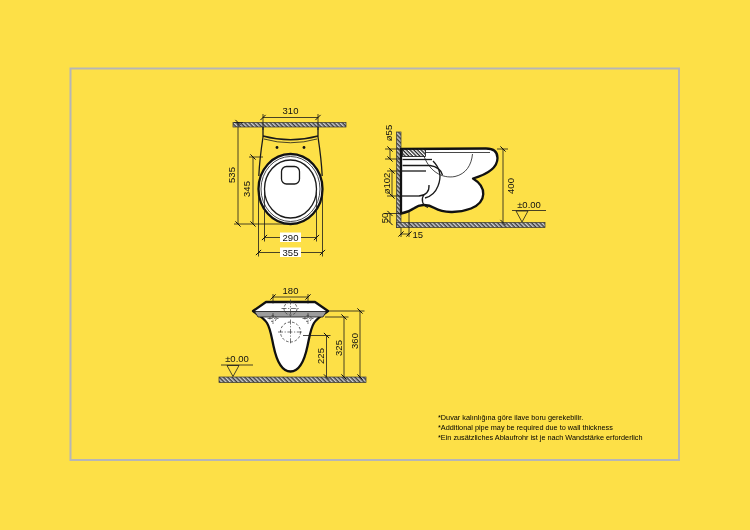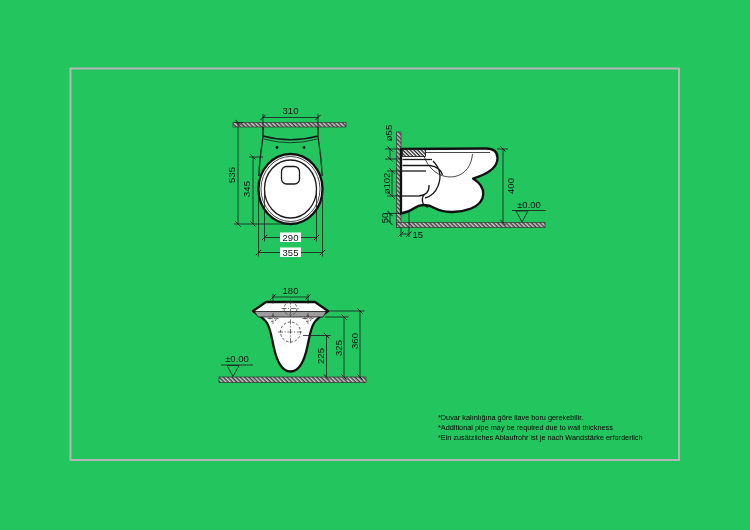--- a/index.html
+++ b/index.html
@@ -1,16 +1,16 @@
 <!DOCTYPE html>
 <html><head>
 <meta charset="utf-8">
 <style>
   html,body{margin:0;padding:0;background:#fff;}
-  .page{position:relative;width:750px;height:530px;background:#22c55e;overflow:hidden;
+  .page{position:relative;width:750px;height:530px;background:#fde047;overflow:hidden;
         font-family:"Liberation Sans", sans-serif;}
   svg{display:block;}
   .thin{stroke:#1a1a1a;stroke-width:0.8;fill:none;}
   .med{stroke:#1a1a1a;stroke-width:1.3;fill:none;}
   .thick{stroke:#111;stroke-width:2.3;fill:#fff;stroke-linejoin:round;}
   .dashed{stroke:#3a3a3a;stroke-width:0.8;fill:none;stroke-dasharray:2.6 1.8;}
   .cross{stroke:#3a3a3a;stroke-width:0.7;fill:none;stroke-dasharray:5 1.6 1.2 1.6;}
   .dimtext{font-family:"Liberation Sans",sans-serif;font-size:9.5px;fill:#111;}
   .notetext{font-family:"Liberation Sans",sans-serif;font-size:7.3px;fill:#000;}
 </style>

